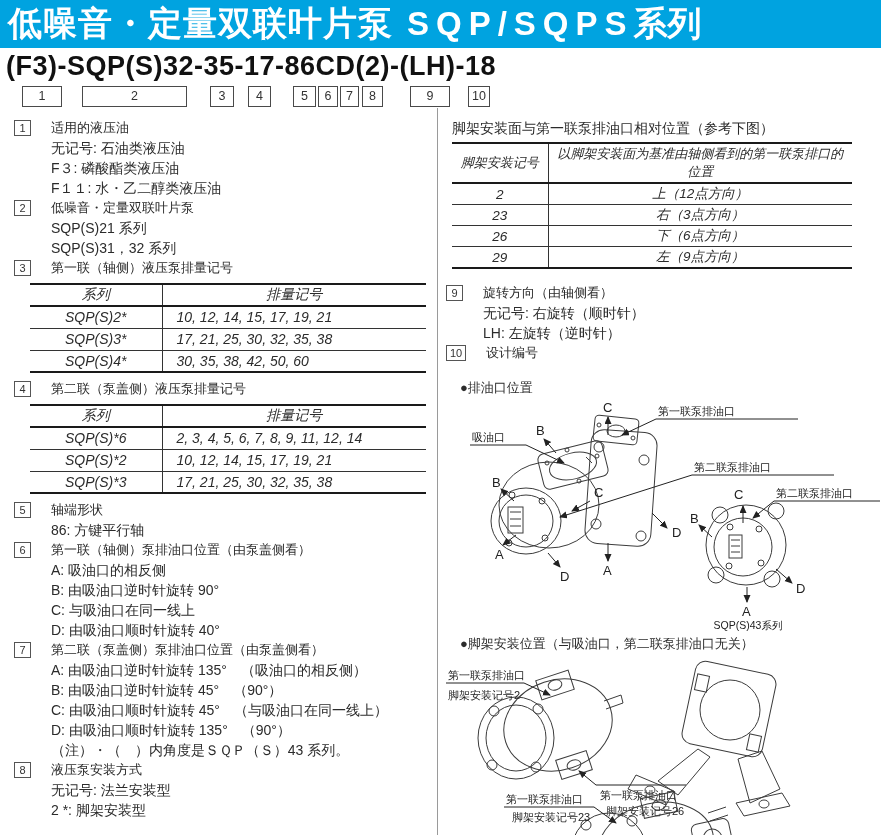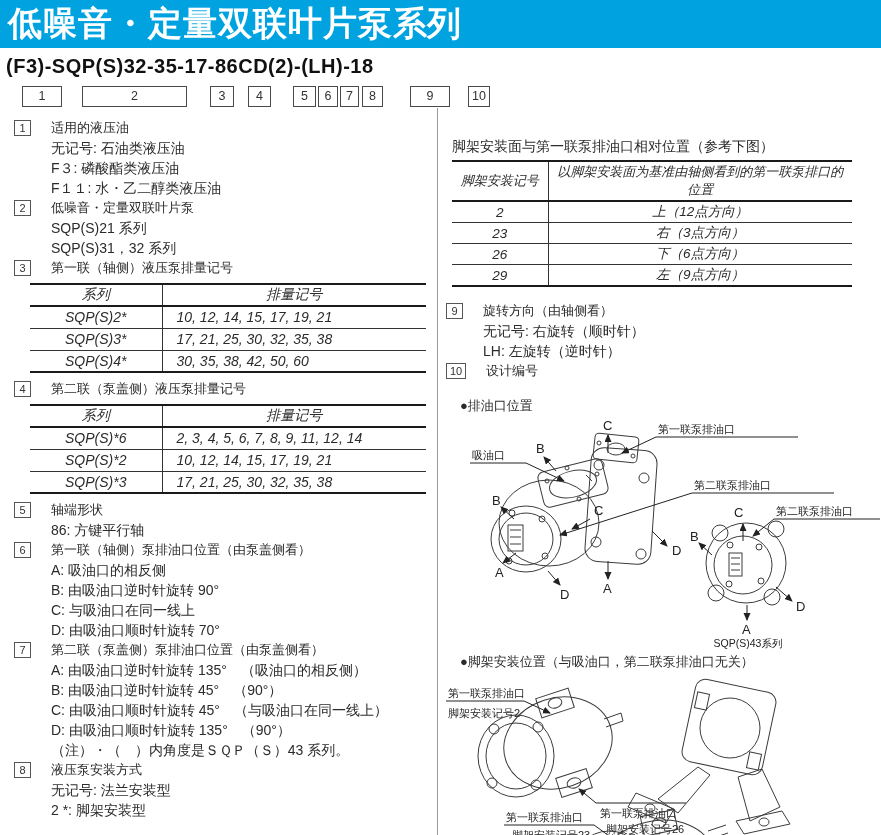--- a/index.html
+++ b/index.html
@@ -7,21 +7,21 @@
     font-family:"Liberation Sans","DejaVu Sans",sans-serif; color:#2b2b2b; }
 
   
   .banner { height:48px; background:#00A3E0; color:#fff; display:flex;
     align-items:center; padding-left:8px; white-space:nowrap; }
   .banner .cn { font-size:34px; font-weight:bold; letter-spacing:1px; }
   .banner .model { font-size:33px; font-weight:bold; letter-spacing:7px; margin-left:14px; }
   .banner .suffix { font-size:34px; font-weight:bold; }
 
   
-  .model-code { font-size:20px; font-weight:bold; color:#111; letter-spacing:0.5px;
+  .model-code { font-size:27px; font-weight:bold; color:#111; letter-spacing:0.5px;
     padding:3px 0 0 6px; line-height:30px; }
 
   
   .code-boxes { display:flex; align-items:center; height:24px; margin-top:3px; }
   .cbox { border:1px solid #4a4a4a; height:21px; line-height:19px; text-align:center;
     font-size:12.5px; color:#333; flex:none; }
   .cb1 {margin-left:22px;width:40px;} .cb2 {margin-left:20px;width:105px;}
   .cb3 {margin-left:23px;width:24px;} .cb4 {margin-left:14px;width:23px;}
   .cb5 {margin-left:22px;width:23px;} .cb6 {margin-left:2px;width:20px;}
   .cb7 {margin-left:2px;width:19px;}  .cb8 {margin-left:3px;width:21px;}
@@ -48,34 +48,35 @@
   .ltable td.c2 { text-align:left; padding-left:14px; }
   .ltable tr:last-child td { border-bottom:none; }
 
   .rtable { margin:4px 0 0 6px; width:400px; font-size:13.5px;
     border-top:2px solid #1a1a1a; border-bottom:2px solid #1a1a1a; }
   .rtable th, .rtable td { border-bottom:1px solid #333; height:20px; padding:1px 3px; text-align:center; }
   .rtable th { font-weight:normal; border-bottom:2px solid #1a1a1a; font-size:13px; }
   .rtable td.c1, .rtable th.c1 { width:96px; border-right:1px solid #333; }
   .rtable tr:last-child td { border-bottom:none; }
 
-  .rheading { font-size:14px; margin:20px 0 2px 6px; }
+  .rheading { font-size:14px; margin:2px 0 2px 6px; }
   .dheading { font-size:13px; margin:16px 0 0 14px; }
   .d2heading { font-size:13px; margin:2px 0 0 14px; }
   svg { display:block; }
   svg text { font-size:11px; fill:#222; font-family:"Liberation Sans",sans-serif; }
   svg text.letter { font-size:13px; }
   svg text.cap { font-size:10.5px; }
   .draw { stroke:#3c3c3c; stroke-width:1; fill:none; }
 </style>
 </head>
 <body>
 
 <div class="banner">
   <span class="cn">低噪音・定量双联叶片泵</span>
+  <span class="model">SQP/SQPS</span>
   <span class="suffix">系列</span>
 </div>
 
 <div class="model-code">(F3)-SQP(S)32-35-17-86CD(2)-(LH)-18</div>
 
 <div class="code-boxes">
   <div class="cbox cb1">1</div>
   <div class="cbox cb2">2</div>
   <div class="cbox cb3">3</div>
   <div class="cbox cb4">4</div>
@@ -164,21 +165,21 @@
   </div>
   <div class="ln">86: 方键平行轴</div>
 
   <div class="sec">
     <div class="num">6</div>
     <div class="stitle">第一联（轴侧）泵排油口位置（由泵盖侧看）</div>
   </div>
   <div class="ln">A: 吸油口的相反侧</div>
   <div class="ln">B: 由吸油口逆时针旋转 90°</div>
   <div class="ln">C: 与吸油口在同一线上</div>
-  <div class="ln">D: 由吸油口顺时针旋转 70°</div>
+  <div class="ln">D: 由吸油口顺时针旋转 40°</div>
 
   <div class="sec">
     <div class="num">7</div>
     <div class="stitle">第二联（泵盖侧）泵排油口位置（由泵盖侧看）</div>
   </div>
   <div class="ln">A: 由吸油口逆时针旋转 135°　（吸油口的相反侧）</div>
   <div class="ln">B: 由吸油口逆时针旋转 45°　（90°）</div>
   <div class="ln">C: 由吸油口顺时针旋转 45°　（与吸油口在同一线上）</div>
   <div class="ln">D: 由吸油口顺时针旋转 135°　（90°）</div>
   <div class="ln">（注）・（　）内角度是ＳＱＰ（Ｓ）43 系列。</div>

